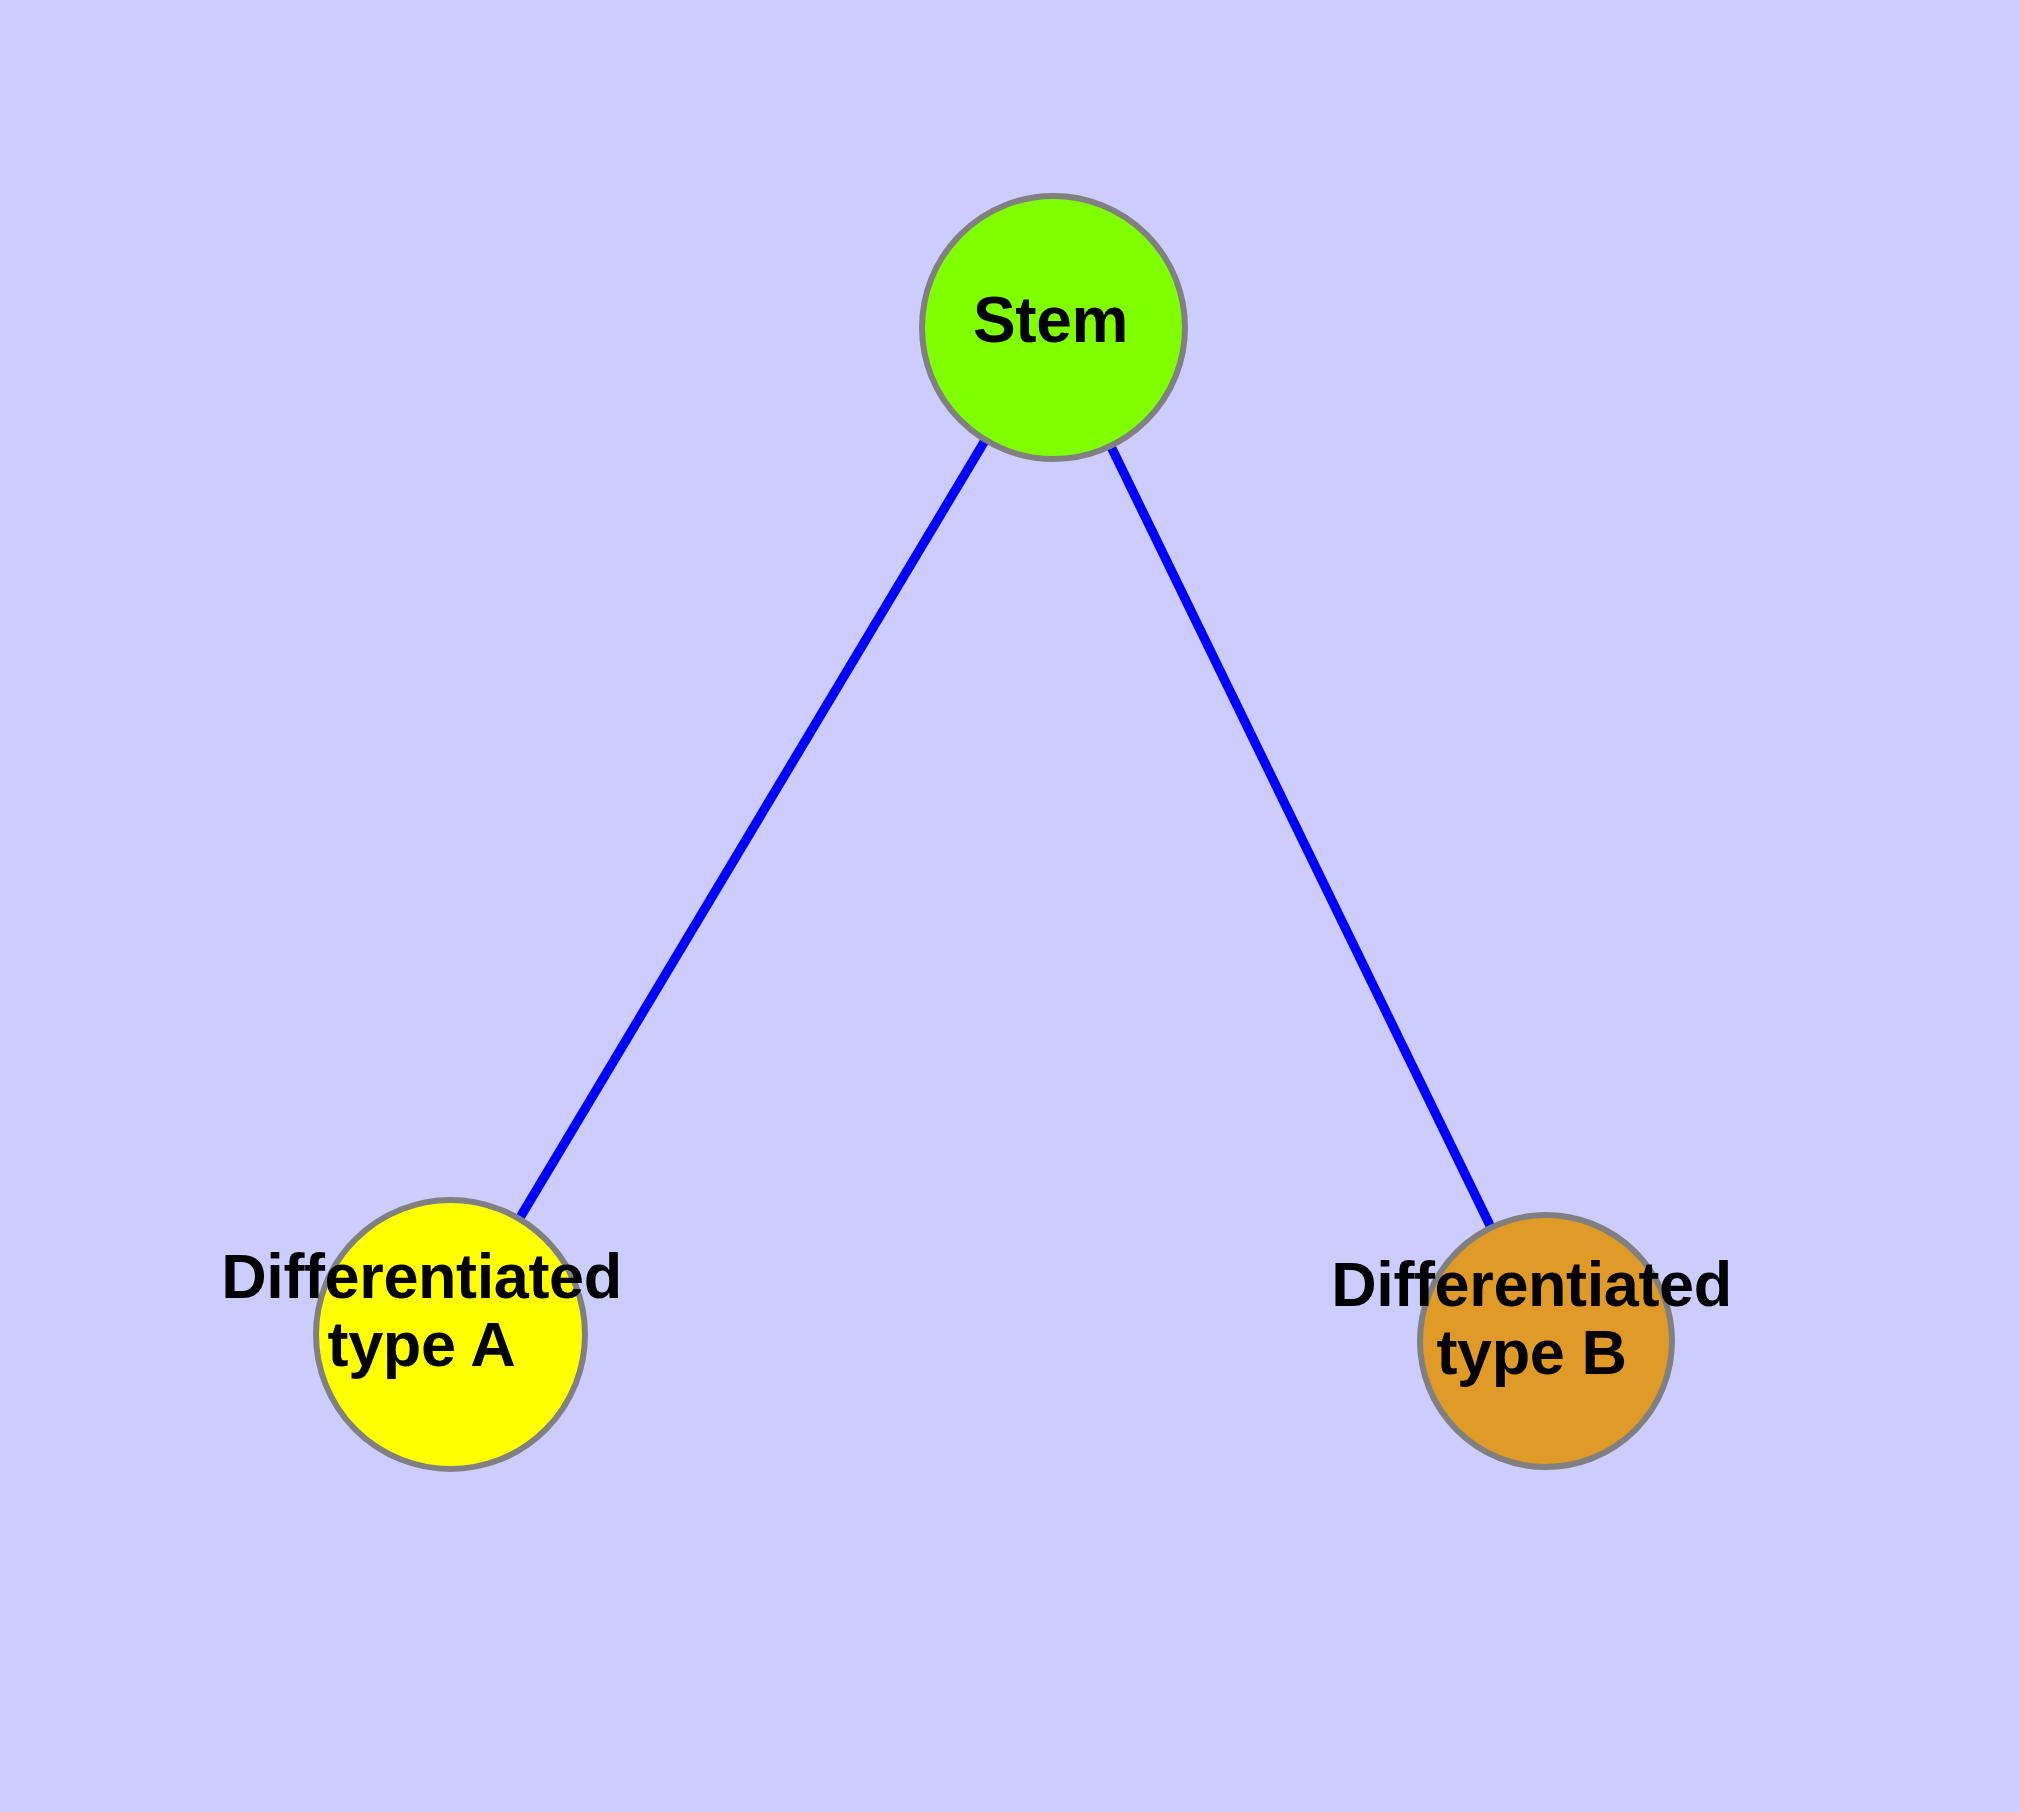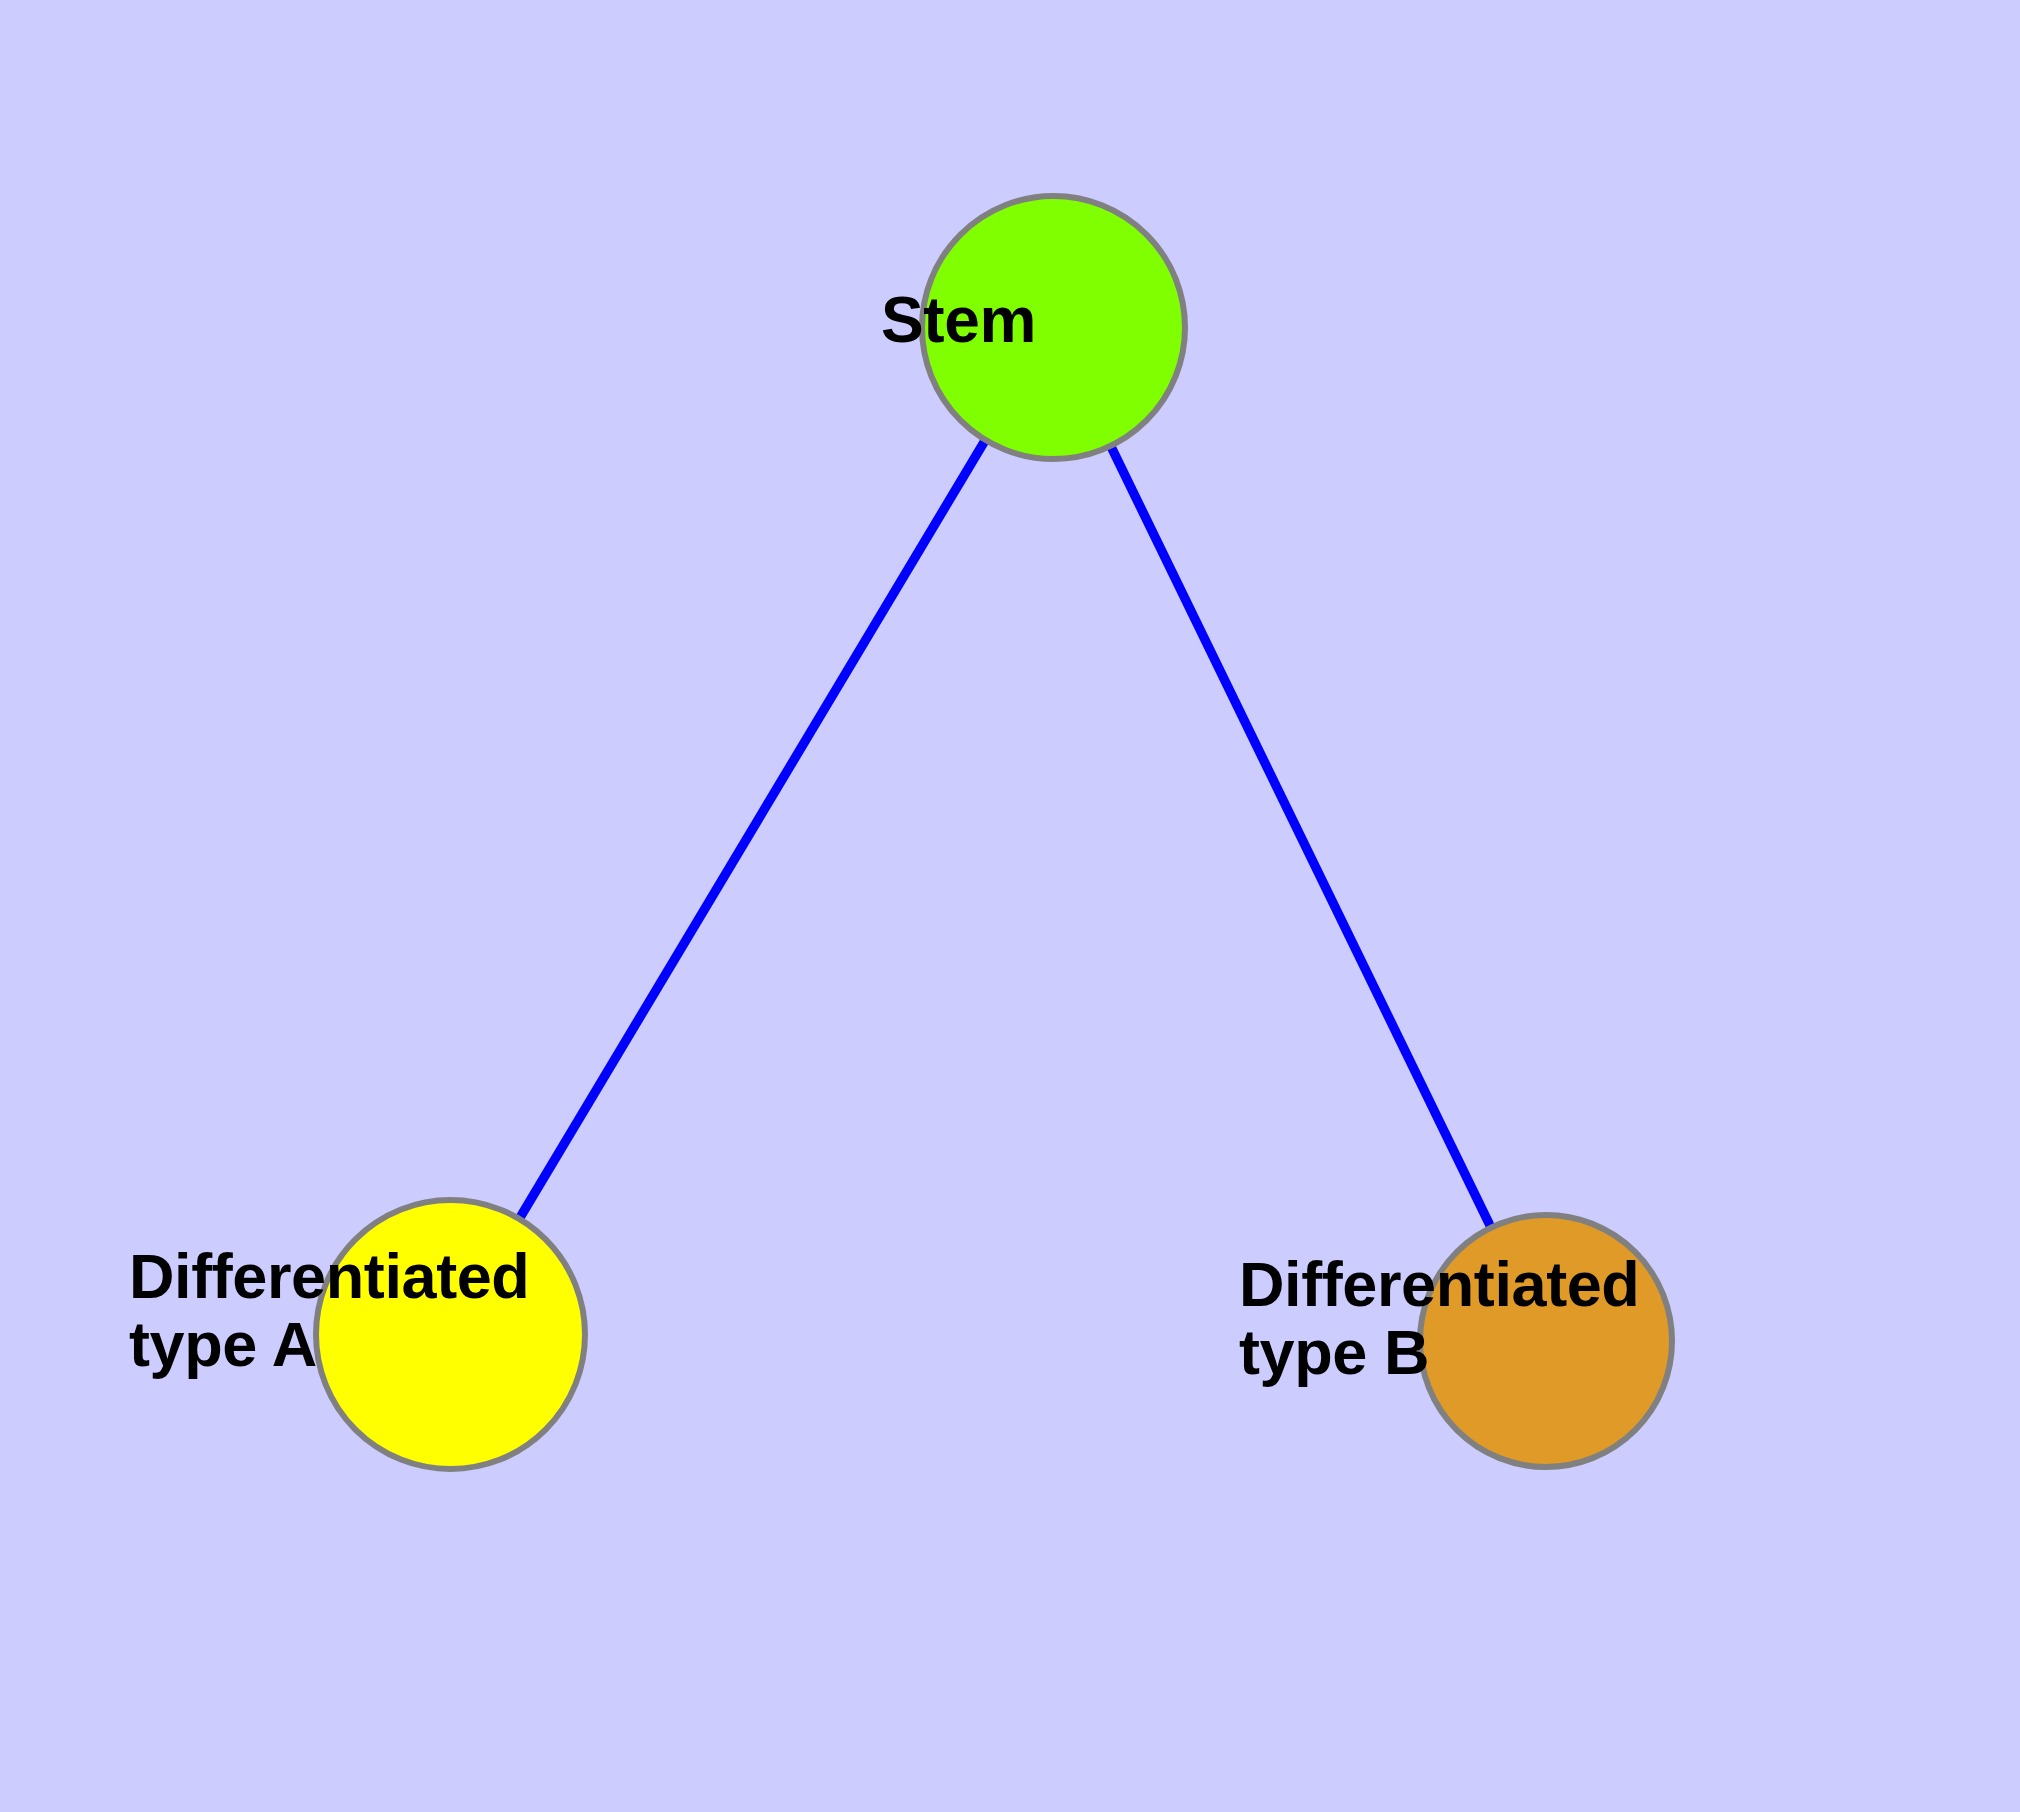--- a/index.html
+++ b/index.html
@@ -39,21 +39,21 @@
     position: absolute;
     border-radius: 50%;
     box-sizing: border-box;
     border: 6px solid #808080;
   }
   .node-label {
     position: absolute;
     z-index: 3;
     color: #000000;
     font-weight: bold;
-    text-align: left;
+    text-align: center;
     line-height: 1.08;
     white-space: pre-line;
     letter-spacing: -0.4px;
   }
   
   #node-stem {
     left: 919px;
     top: 193px;
     width: 269px;
     height: 269px;

